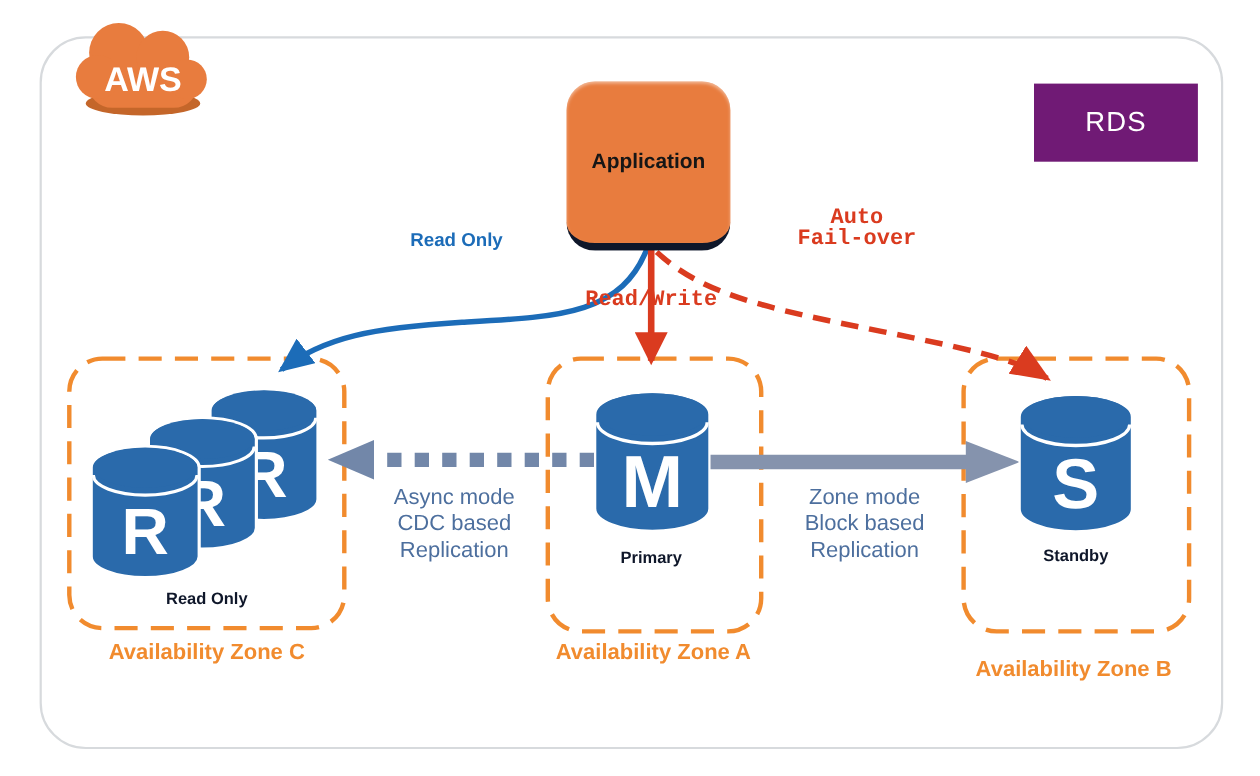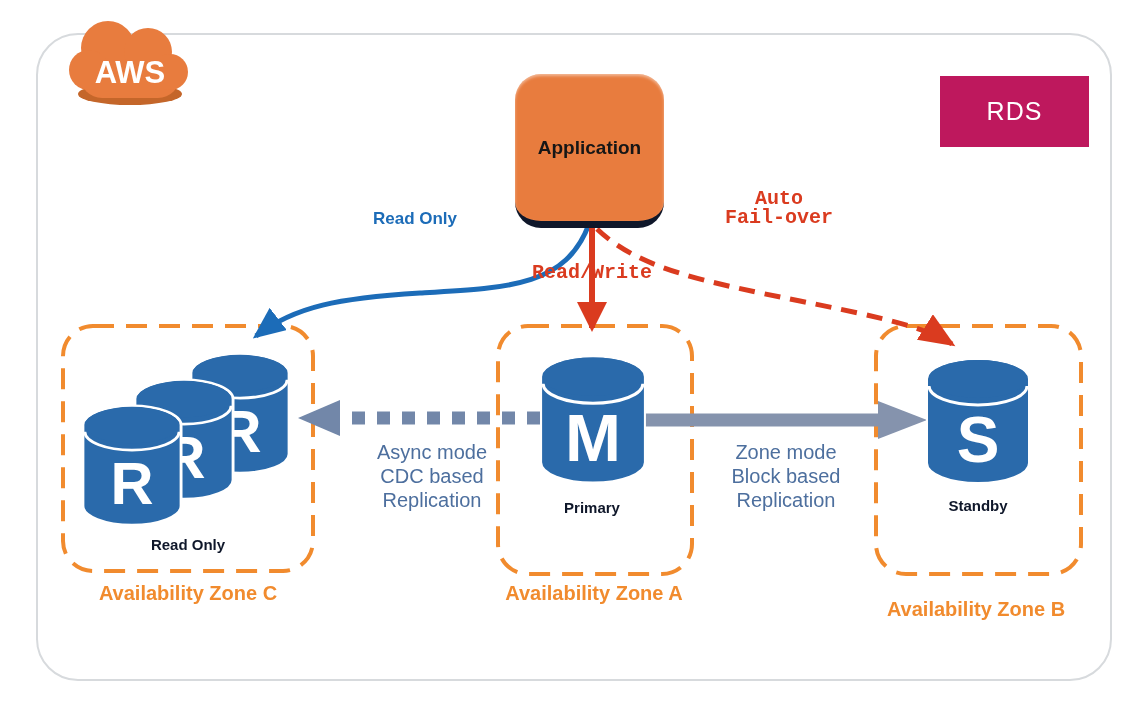--- a/index.html
+++ b/index.html
@@ -9,21 +9,21 @@
   .frame{position:absolute;left:36px;top:33px;width:1072px;height:644px;
          border:2px solid #d7dadd;border-radius:42px;background:#ffffff;}
 
   .overlay{position:absolute;left:0;top:0;z-index:2;}
 
   
   .aws-cloud{position:absolute;left:64px;top:10px;width:132px;height:100px;z-index:4;}
 
   
   .rds-badge{position:absolute;left:940px;top:76px;width:149px;height:71px;
-             background:#be185d;display:flex;align-items:center;justify-content:center;z-index:3;}
+             background:#701a75;display:flex;align-items:center;justify-content:center;z-index:3;}
   .rds-badge span{color:#ffffff;font-size:25px;letter-spacing:1px;}
 
   
   .app-box{position:absolute;left:515px;top:74px;width:149px;height:147px;
            background:#e87c3e;border-radius:26px;border-bottom:7px solid #0f172a;
            box-shadow:inset 0 2px 3px rgba(255,255,255,.45);
            display:flex;align-items:center;justify-content:center;z-index:3;}
   .app-box span{font-size:19px;font-weight:bold;color:#161616;}
 
   
@@ -143,21 +143,21 @@
 
   <div class="lbl lbl-blue" style="left:415px;top:209px;">Read Only</div>
 
   <div class="lbl lbl-red" style="left:592px;top:263px;">Read/Write</div>
 
   <div class="lbl lbl-red" style="left:779px;top:189px;">
     <div>Auto</div>
     <div>Fail-over</div>
   </div>
 
-  <div class="lbl lbl-slate" style="left:432px;top:440px;">
+  <div class="lbl lbl-slate" style="left:413px;top:440px;">
     <div>Async mode</div>
     <div>CDC based</div>
     <div>Replication</div>
   </div>
 
   <div class="lbl lbl-slate" style="left:786px;top:440px;">
     <div>Zone mode</div>
     <div>Block based</div>
     <div>Replication</div>
   </div>

